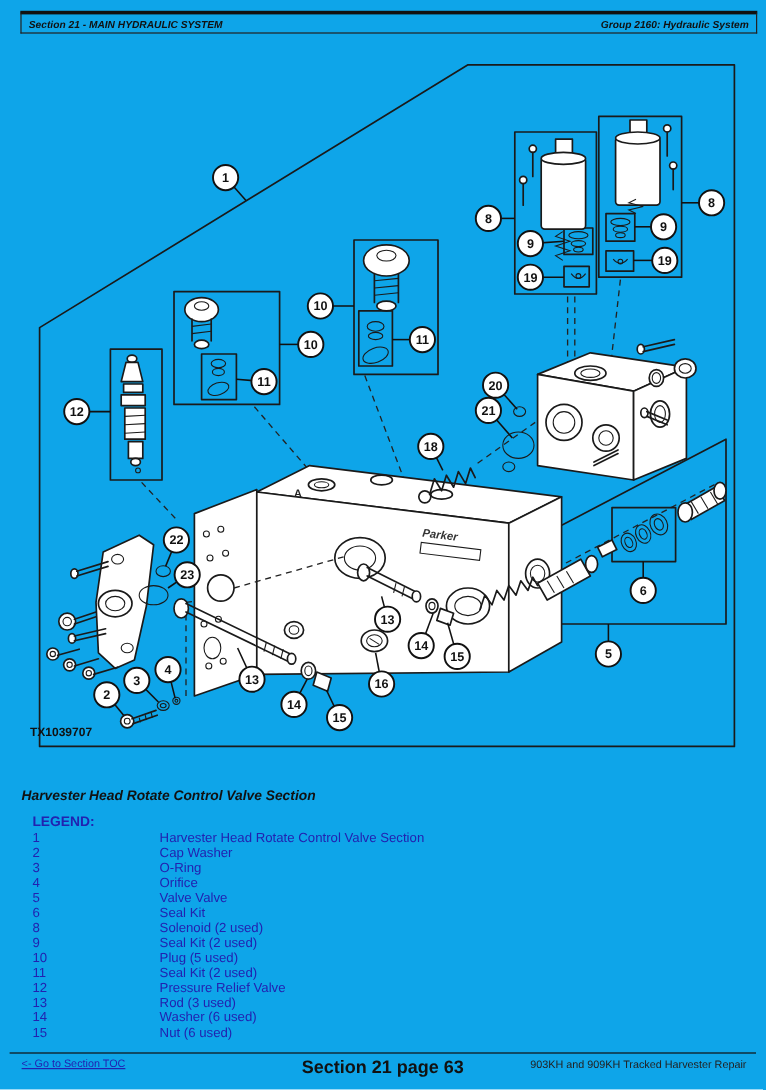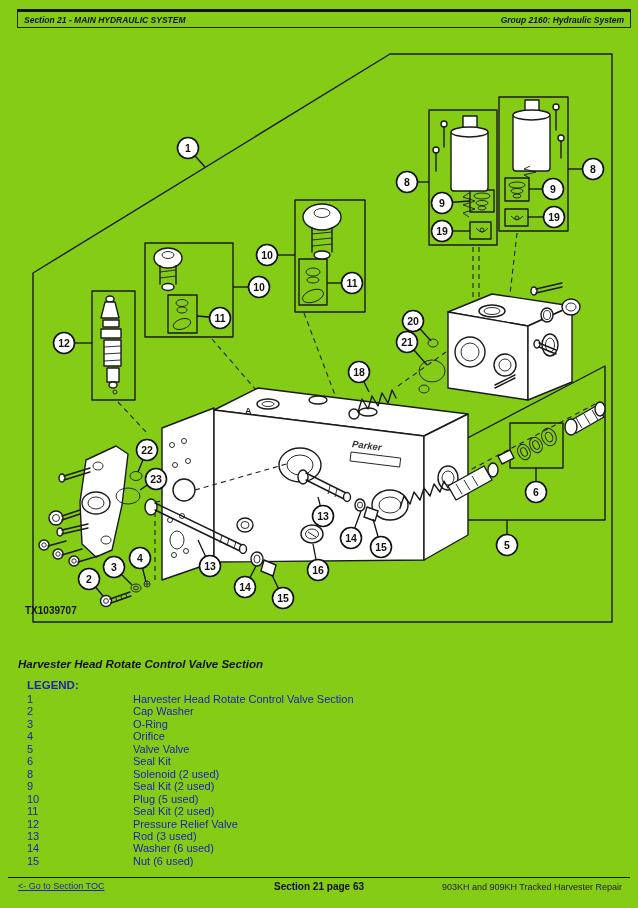--- a/index.html
+++ b/index.html
@@ -1,34 +1,34 @@
 <!DOCTYPE html>
 <html style="--blue: #2222b0;"><head>
 <meta charset="utf-8">
 <style>
   html,body{margin:0;padding:0;background:#ffffff;}
-  .page{position:relative;width:638px;height:908px;background:#84cc16;overflow:hidden;
+  .page{position:relative;width:638px;height:908px;background:#0ea5e9;overflow:hidden;
         font-family:"Liberation Sans","DejaVu Sans",sans-serif;color:#111;}
   .topbar{position:absolute;left:17px;top:9px;width:600px;height:15px;
           border:1.3px solid #222;border-top:3.5px solid #111;
           display:flex;justify-content:space-between;align-items:center;padding:0 6px;
           font-size:8.5px;font-weight:bold;font-style:italic;}
   .title{position:absolute;left:8px;top:27px;width:604px;text-align:center;
          font-size:19px;font-weight:bold;letter-spacing:-0.2px;}
   svg.diagram{position:absolute;left:0;top:0;width:638px;height:908px;}
   .figid{position:absolute;left:25px;top:605px;font-size:10px;font-weight:bold;}
   .figcap{position:absolute;left:18px;top:658px;font-size:11.5px;font-weight:bold;font-style:italic;}
   .legend{position:absolute;left:27px;top:679px;width:560px;}
   .legend-head{font-size:11.5px;font-weight:bold;color:var(--blue,#2222b0);margin-bottom:2px;}
   .legend-row{display:flex;font-size:11px;line-height:12.45px;color:var(--blue,#2222b0);}
   .legend-row .num{width:106px;flex:none;}
   .footer-line{position:absolute;left:8px;top:877px;width:622px;border-top:1.6px solid #111;}
   .footer{position:absolute;left:0;top:881px;width:638px;font-size:9px;}
   .footer .toc{position:absolute;left:18px;top:0;color:var(--blue,#2222b0);text-decoration:underline;cursor:pointer;}
-  .footer .pagenum{position:absolute;left:0;width:638px;text-align:center;top:0;font-size:10px;font-weight:bold;color:#111;}
+  .footer .pagenum{position:absolute;left:0;width:638px;text-align:center;top:0;font-size:15px;font-weight:bold;color:#111;}
   .footer .doc{position:absolute;right:16px;top:1px;color:#222;}
   .ln{stroke:#1a1a1a;fill:none;stroke-width:1.4;stroke-linecap:round;stroke-linejoin:round;}
   .ln2{stroke:#1a1a1a;fill:#ffffff;stroke-width:1.4;stroke-linejoin:round;}
   .thin{stroke:#1a1a1a;fill:none;stroke-width:0.9;}
   .dash{stroke:#222;fill:none;stroke-width:1.1;stroke-dasharray:5 4;}
   .balloon{fill:#ffffff;stroke:#111;stroke-width:1.6;}
   .balloon-txt{font-family:"Liberation Sans",sans-serif;font-size:10.5px;font-weight:bold;fill:#111;text-anchor:middle;}
 </style>
 </head>
 <body>

